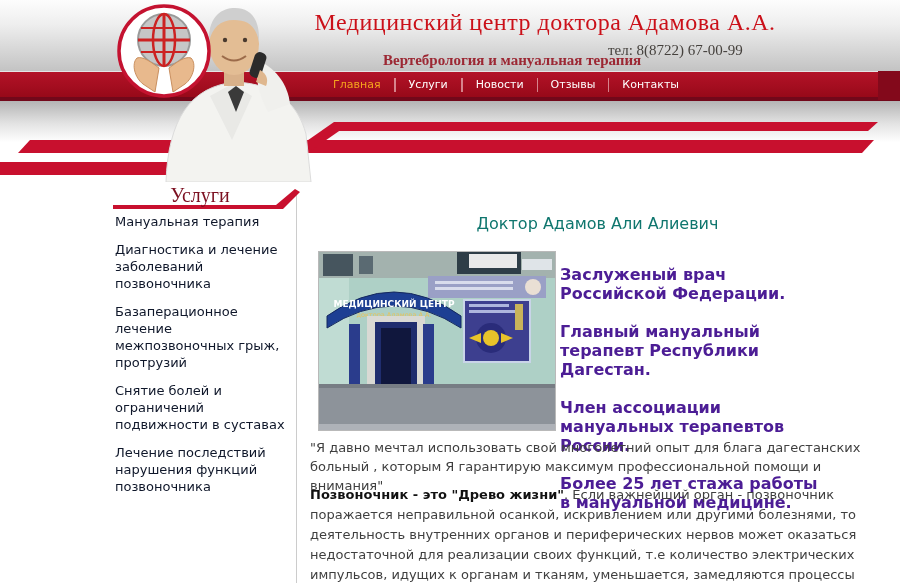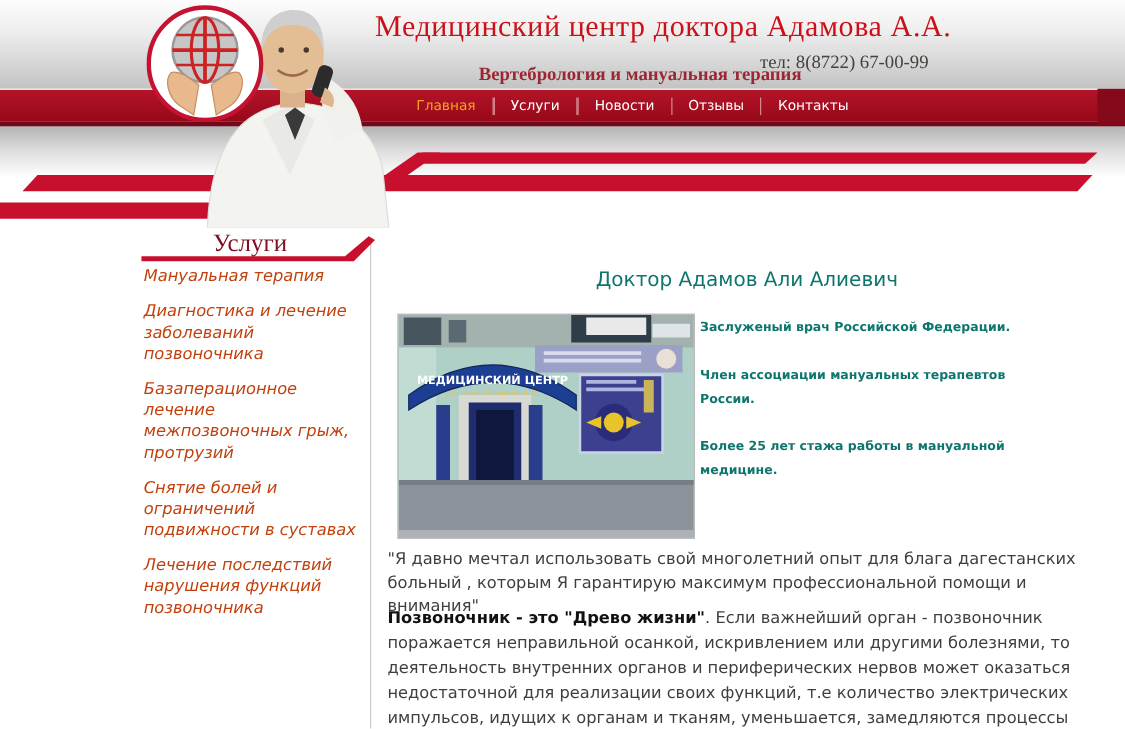--- a/index.html
+++ b/index.html
@@ -2,21 +2,21 @@
 <html><head>
 <meta charset="utf-8">
 <style>
   html,body{margin:0;padding:0;background:#ffffff;}
   #page{position:relative;width:900px;height:583px;overflow:hidden;background:#fff;
         font-family:"DejaVu Sans","Liberation Sans",sans-serif;}
 
   
   .hdr-grad{position:absolute;left:0;top:0;width:900px;height:71px;
             background:linear-gradient(180deg,#fdfdfd 0%,#eeeeee 35%,#c3c3c3 100%);}
-  .site-title{position:absolute;left:300px;top:9px;width:490px;
+  .site-title{position:absolute;left:300px;top:9px;width:490px;text-align:center;
               font-family:"Liberation Serif","DejaVu Serif",serif;
               font-size:24px;color:#cb1019;letter-spacing:.5px;}
   .site-sub{position:absolute;left:383px;top:41px;
             font-family:"Liberation Serif","DejaVu Serif",serif;
             font-size:15px;font-weight:bold;color:#9c2733;margin-top:11px;}
   .site-phone{position:absolute;left:608px;top:42px;
               font-family:"Liberation Serif","DejaVu Serif",serif;
               font-size:15px;color:#45413d;}
 
   
@@ -36,30 +36,30 @@
   .doctor{position:absolute;left:148px;top:0px;width:175px;height:182px;z-index:5;}
   .logo{position:absolute;left:117px;top:4px;width:94px;height:94px;z-index:6;}
 
   
   .side-head{position:absolute;left:115px;top:184px;width:170px;text-align:center;
              font-family:"Liberation Serif","DejaVu Serif",serif;
              font-size:20px;color:#7c1021;z-index:6;}
   .side-rule{position:absolute;left:113px;top:186px;width:200px;height:26px;z-index:5;}
   .vline{position:absolute;left:296px;top:192px;width:1px;height:391px;background:#cccccc;}
   .side-list{position:absolute;left:115px;top:213px;width:176px;}
-  .side-list a{display:block;color:#c2410c;text-decoration:none;
-               font-size:13px;line-height:17px;margin-bottom:11px;font-style:italic;}
+  .side-list a{display:block;color:#0f172a;text-decoration:none;
+               font-size:13px;line-height:17px;margin-bottom:11px;}
 
   
   .main-title{position:absolute;left:310px;top:214px;width:575px;text-align:center;
               font-size:16px;color:#0f766e;}
   .photo{position:absolute;left:318px;top:251px;width:236px;height:178px;
          border:1px solid #b9b9b9;background:#aed0c6;}
   .creds{position:absolute;left:560px;top:249px;width:272px;}
-  .creds p{margin:4px 0 19px 0;font-size:10px;font-weight:bold;color:#0f766e;line-height:19px;}
+  .creds p{margin:16px 0 19px 0;font-size:16px;font-weight:bold;color:#4c1d95;line-height:19px;}
   .quote{position:absolute;left:310px;top:438px;width:582px;
          font-size:13px;color:#3f3f3f;line-height:19px;}
   .para{position:absolute;left:310px;top:485px;width:578px;
         font-size:13px;color:#3f3f3f;line-height:20px;}
   .para b{color:#111111;}
 </style>
 </head>
 <body>
 
 <div id="page">
@@ -167,20 +167,21 @@
     <rect x="104" y="72" width="11" height="88" fill="#2a3c8c"></rect>
     <polygon points="26,160 45,160 41,154 30,154" fill="#1d2a66"></polygon>
     <polygon points="100,160 119,160 115,154 104,154" fill="#1d2a66"></polygon>
     <rect x="0" y="132" width="236" height="46" fill="#8d939a"></rect>
     <rect x="0" y="132" width="236" height="4" fill="#777d84"></rect>
     <rect x="0" y="172" width="236" height="6" fill="#aeb2b8"></rect>
   </svg>
 
   <div class="creds">
     <p>Заслуженый врач Российской Федерации.</p>
+    <p>Главный мануальный терапевт Республики Дагестан.</p>
     <p>Член ассоциации мануальных терапевтов России.</p>
     <p>Более 25 лет стажа работы в мануальной медицине.</p>
   </div>
 
   <div class="quote">"Я давно мечтал использовать свой многолетний опыт для блага дагестанских больный , которым Я гарантирую максимум профессиональной помощи и внимания"</div>
 
   <div class="para"><b>Позвоночник - это "Древо жизни"</b><span>. Если важнейший орган - позвоночник поражается неправильной осанкой, искривлением или другими болезнями, то деятельность внутренних органов и периферических нервов может оказаться недостаточной для реализации своих функций, т.е количество электрических импульсов, идущих к органам и тканям, уменьшается, замедляются процессы обмена и человек быстро стареет и заболевает.</span></div>
 
 </div>
 

